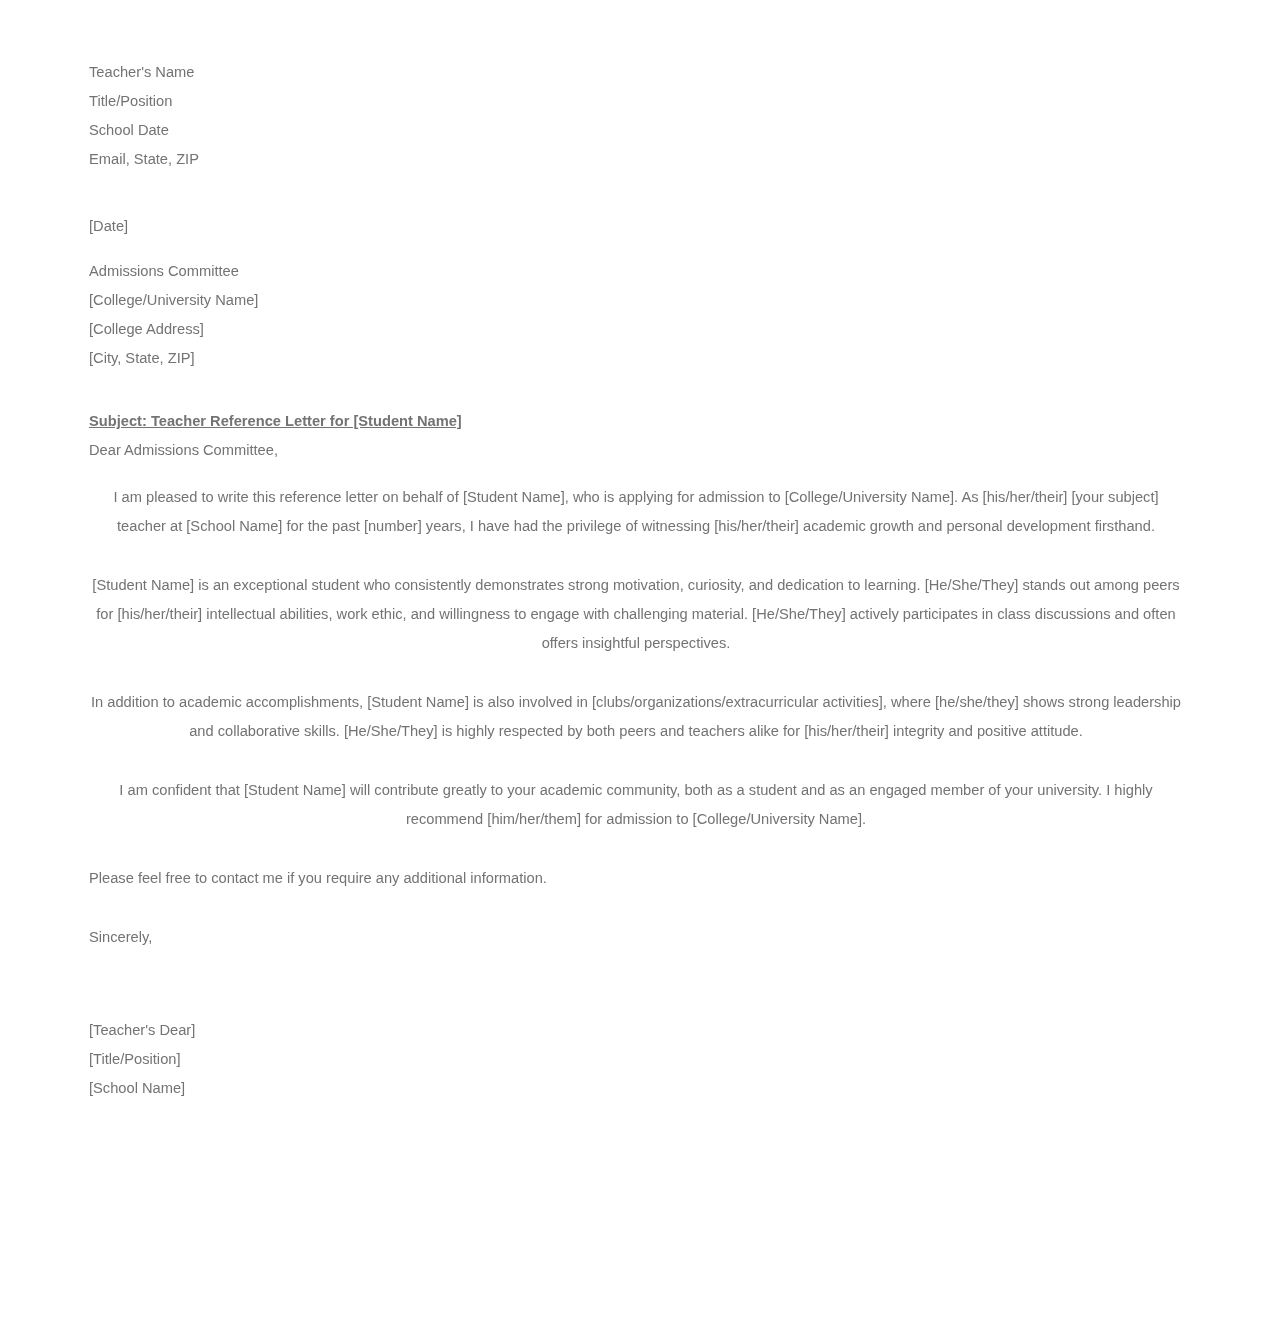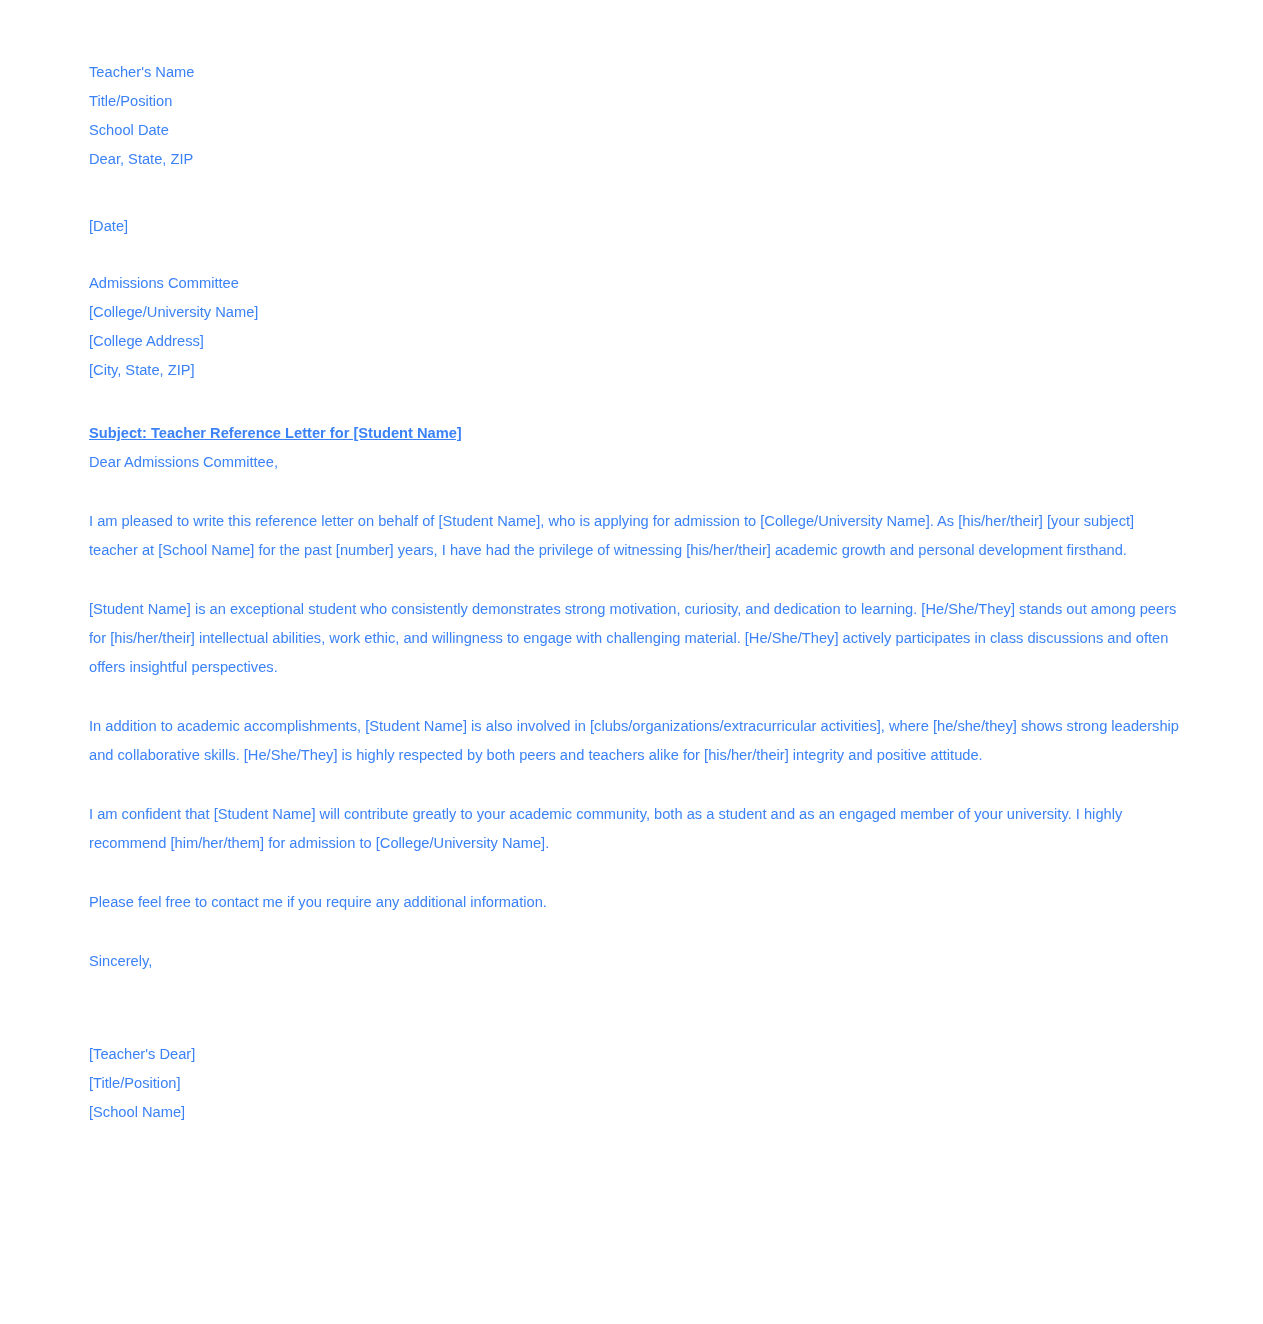--- a/index.html
+++ b/index.html
@@ -13,53 +13,53 @@
     overflow: hidden;
   }
   .page {
     box-sizing: border-box;
     width: 1263px;
     height: 995px;
     padding: 58px 80px 5px 89px;
     font-family: "Liberation Sans", "DejaVu Sans", sans-serif;
     font-size: 11pt;
     line-height: 29px;
-    color: #3b82f6;
+    color: #737373;
     background: #ffffff;
   }
   .content {
     max-width: 1094px;
   }
   .block { margin: 0; }
   .line { white-space: nowrap; }
 
   .sender-block    { margin-bottom: 38px; }
-  .date-line       { margin-bottom: 28px; }
+  .date-line       { margin-bottom: 16px; }
   .recipient-block { margin-bottom: 34px; }
   .subject-line    {
     font-weight: bold;
     text-decoration: underline;
   }
-  .salutation      { margin-bottom: 30px; }
-  .para            { margin: 0 0 30px 0; }
+  .salutation      { margin-bottom: 18px; }
+  .para            { margin: 0 0 30px 0; text-align: center; }
   .closing-request { margin-bottom: 30px; }
   .sign-off        { margin-bottom: 64px; }
   .signature-block { margin-bottom: 0; }
 </style>
 </head>
 <body>
 
 <div class="page">
   <div class="content">
 
     <div class="block sender-block">
       <div class="line">Teacher's Name</div>
       <div class="line">Title/Position</div>
       <div class="line">School Date</div>
-      <div class="line">Dear, State, ZIP</div>
+      <div class="line">Email, State, ZIP</div>
     </div>
 
     <div class="block date-line">[Date]</div>
 
     <div class="block recipient-block">
       <div class="line">Admissions Committee</div>
       <div class="line">[College/University Name]</div>
       <div class="line">[College Address]</div>
       <div class="line">[City, State, ZIP]</div>
     </div>

